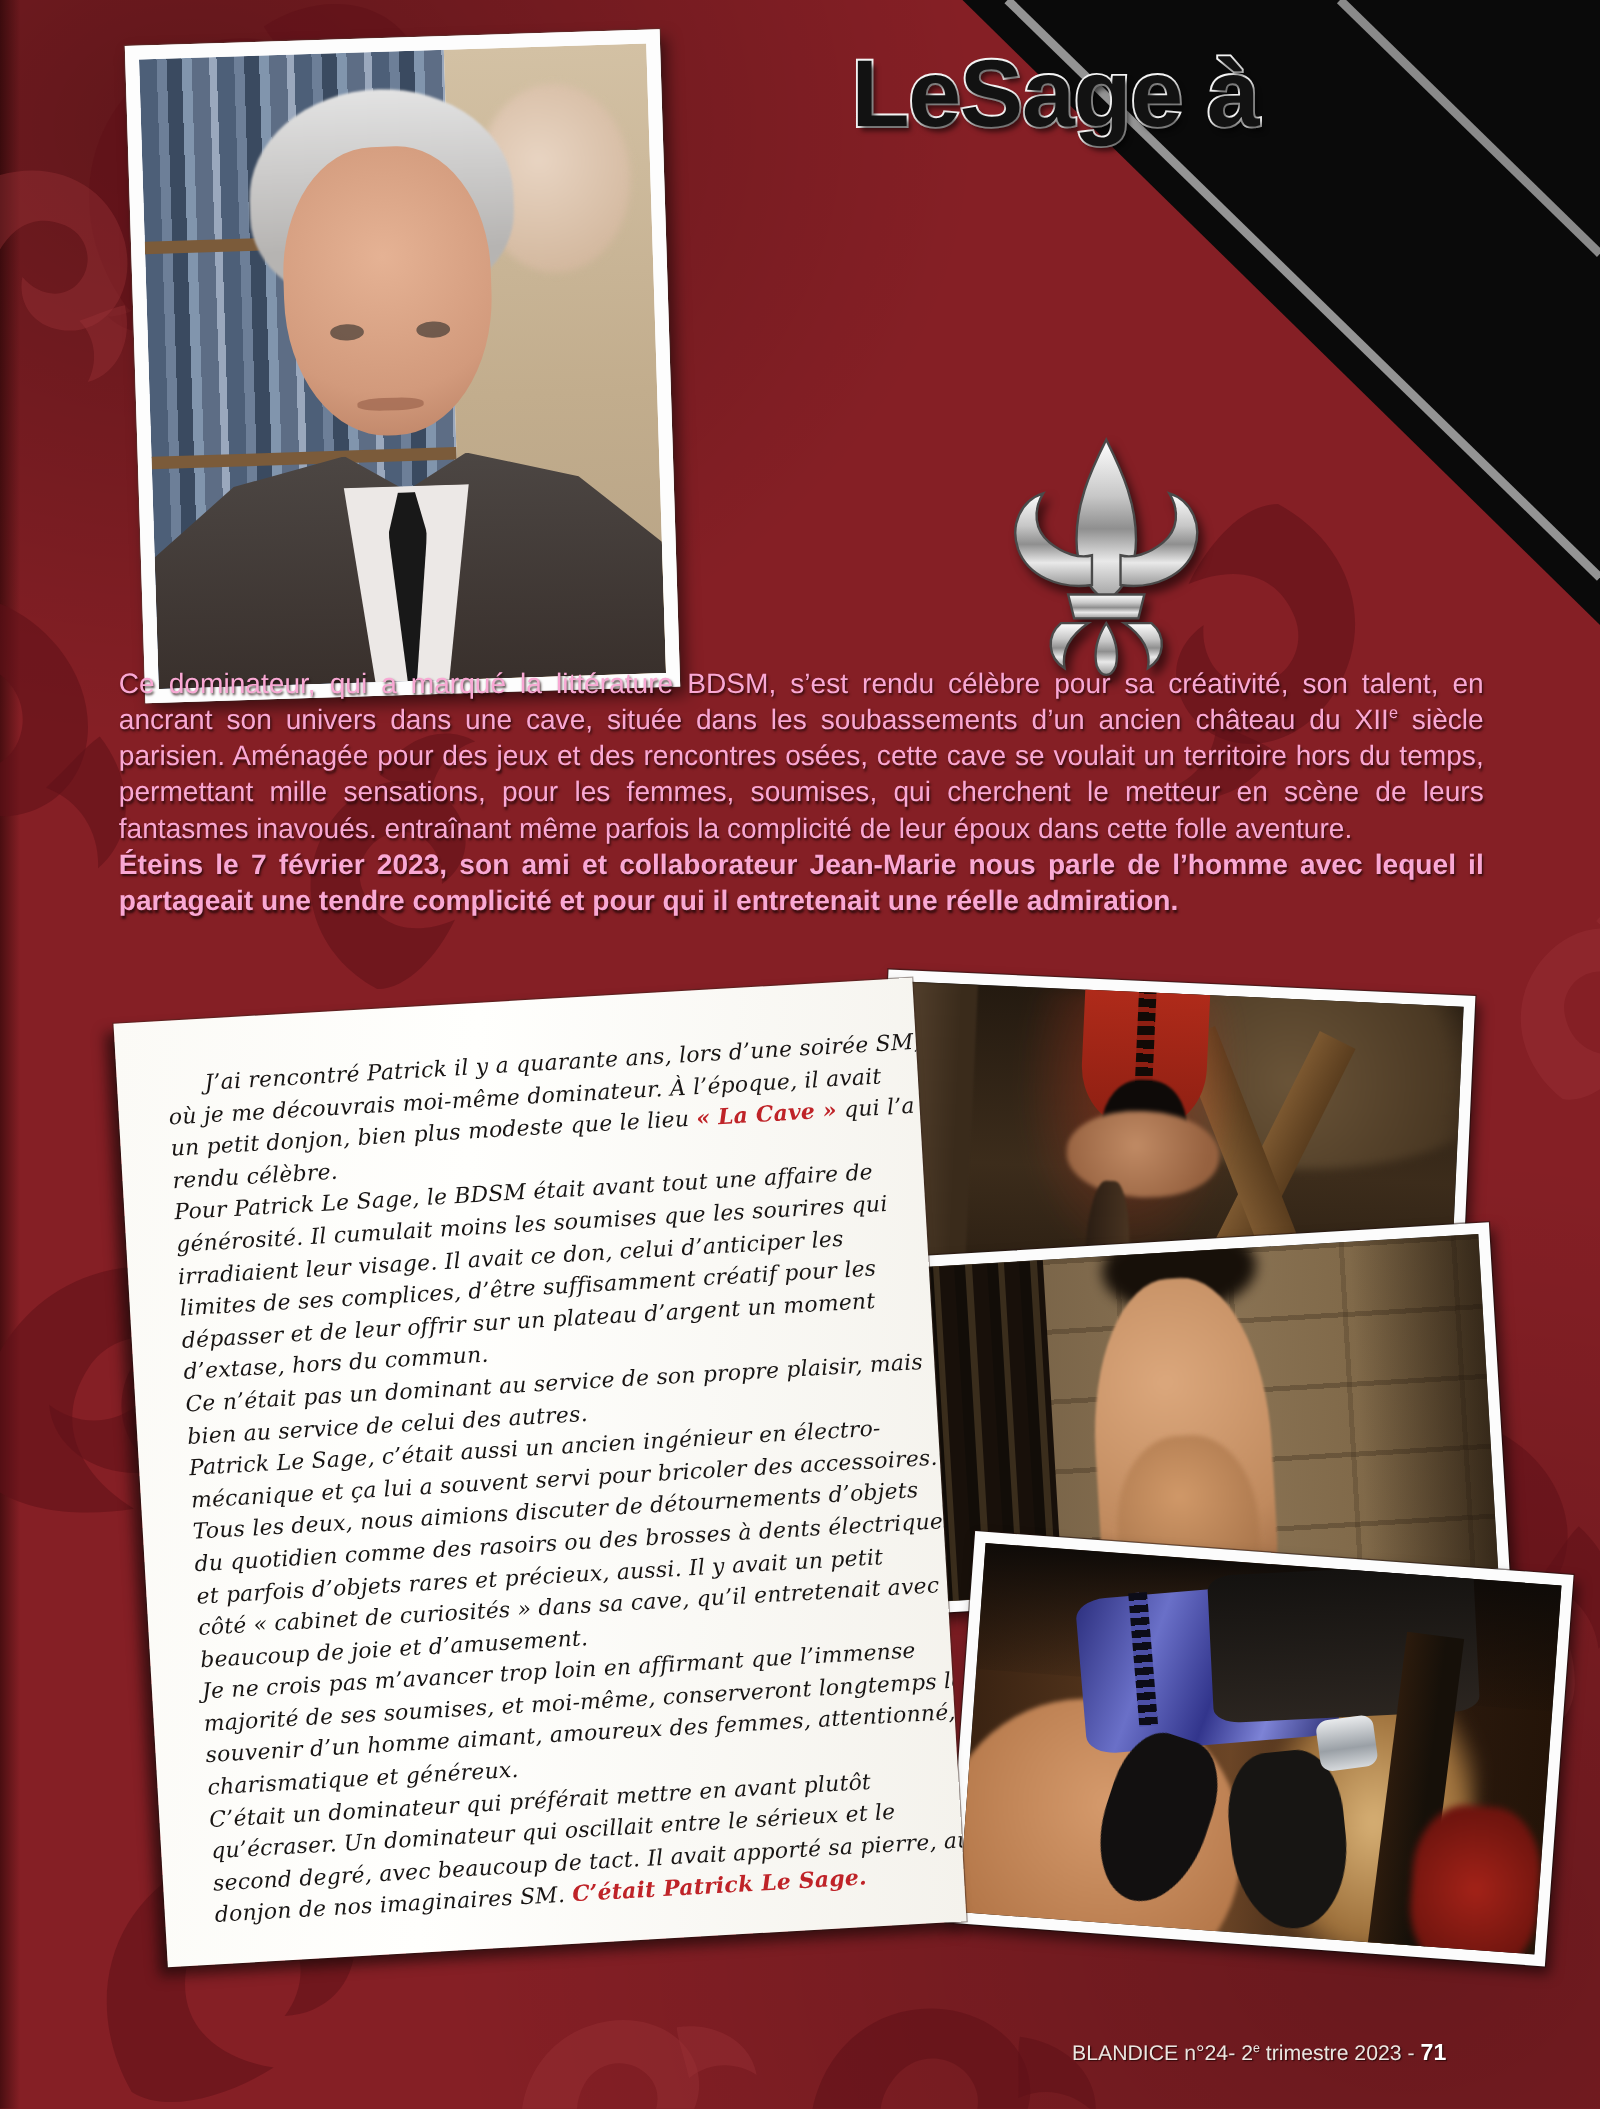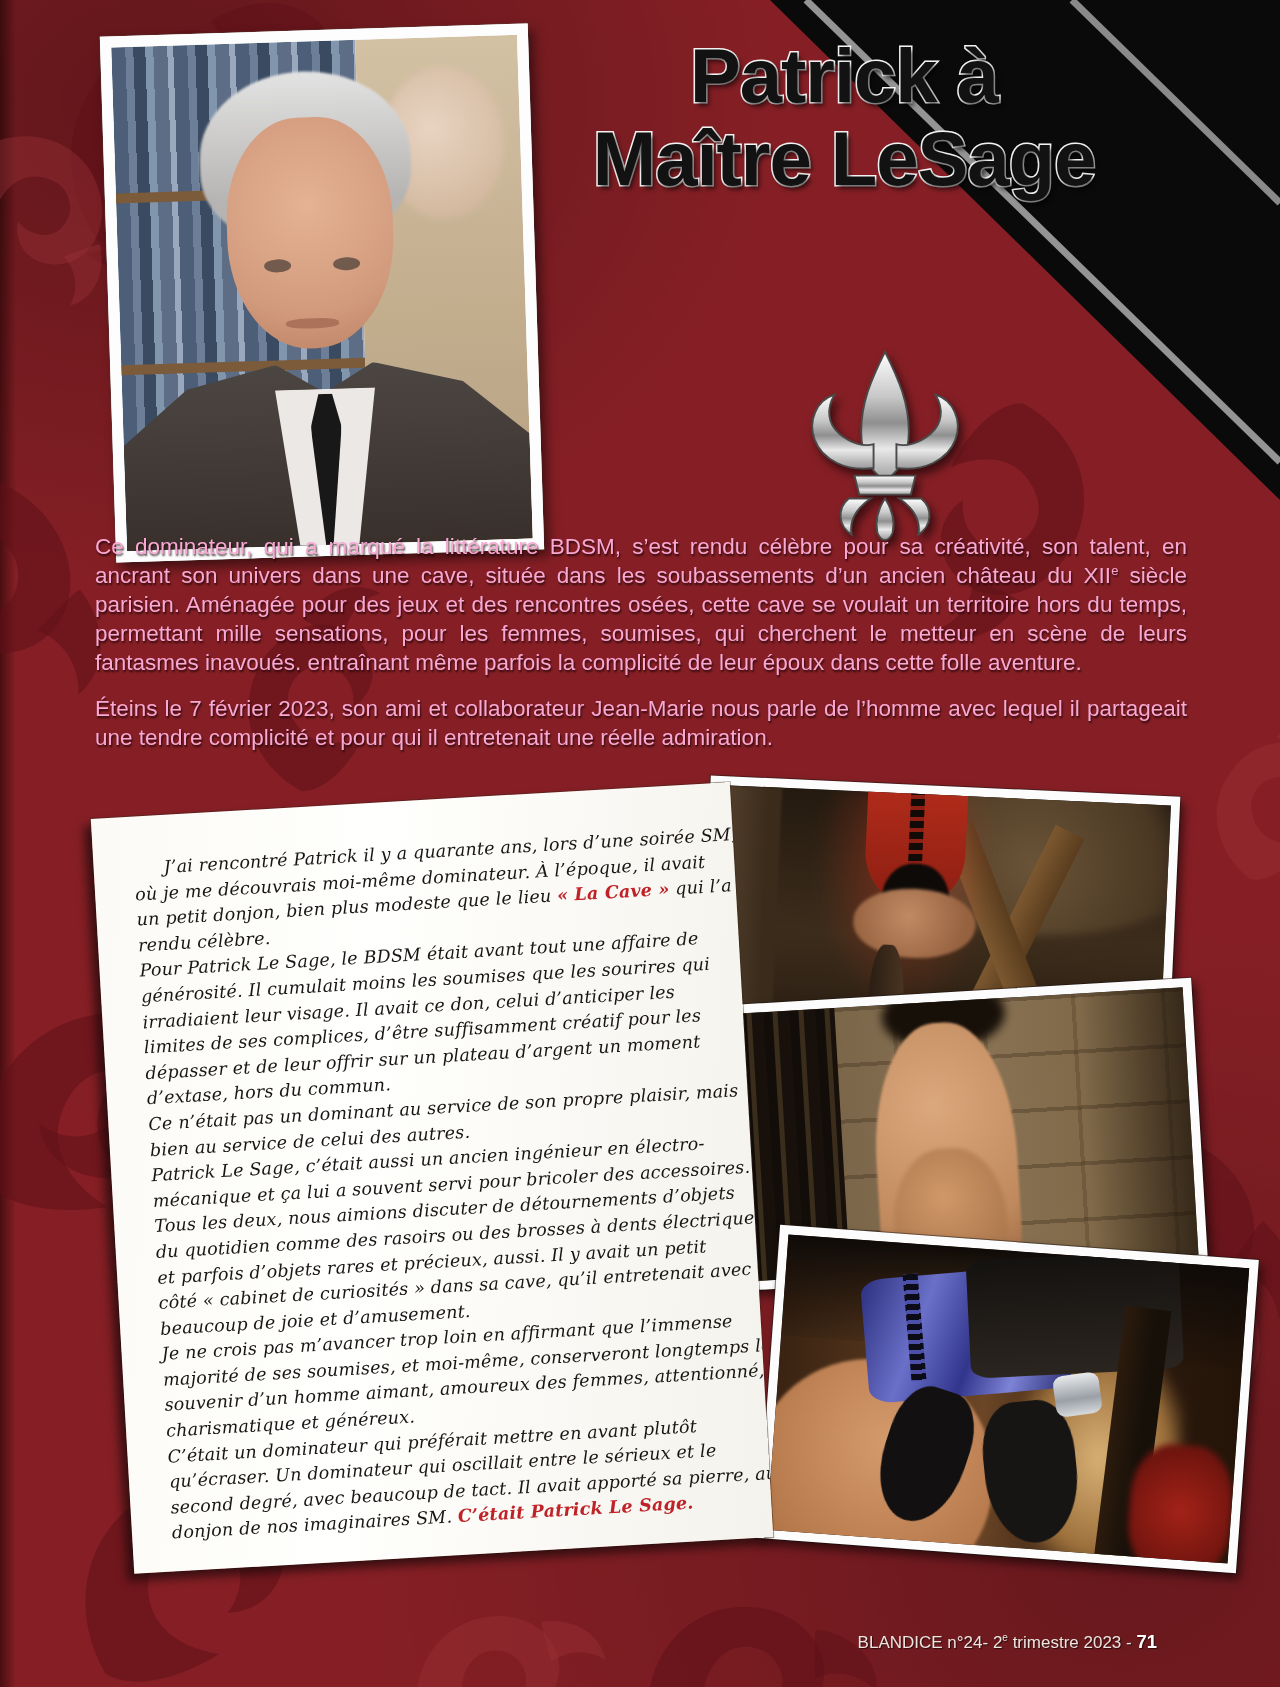--- a/index.html
+++ b/index.html
@@ -45,21 +45,21 @@
   .pt-shirt{position:absolute;left:36%;bottom:0;width:28%;height:31%;background:#ece8e6;
       clip-path:polygon(6% 0,94% 0,76% 100%,24% 100%);}
   .pt-tie{position:absolute;left:46.2%;bottom:0;width:7.6%;height:30%;background:#181818;
       clip-path:polygon(28% 0,72% 0,100% 22%,62% 100%,38% 100%,0 22%);}
 
   
   .intro{position:absolute;left:95px;top:532px;width:1092px;z-index:2;color:#f9a8d4;
       font-size:22.5px;line-height:29px;text-align:justify;
       text-shadow:1px 2px 2px rgba(25,5,5,.8);}
   .intro p{margin:0;}
-  .intro .gap{margin-top:17px;}
+  .intro .gap{font-weight:bold;}
   .intro sup{font-size:13px;line-height:0;}
 
   
   .photo{position:absolute;background:#222;border:9px solid #fcfcfc;overflow:hidden;
       box-shadow:4px 6px 10px rgba(0,0,0,.55), 0 0 0 1px rgba(40,20,15,.5);}
   .ph{position:absolute;}
   .photo1{left:703px;top:786px;width:452px;height:316px;transform:rotate(2.6deg);z-index:2;}
   .p1-bg{inset:0;background:linear-gradient(180deg,#241a10 0%,#3c2c1b 45%,#1c130b 100%);}
   .p1-arch{left:30%;top:-12%;width:80%;height:55%;border-radius:50%;
       background:radial-gradient(circle at 50% 60%, #6a5438, #4a3823 60%, transparent 75%);filter:blur(4px);}
@@ -180,22 +180,21 @@
     <div class="pt-eye" style="left:36%"></div>
     <div class="pt-eye" style="left:53%"></div>
     <div class="pt-mouth"></div>
     <div class="pt-suit"></div>
     <div class="pt-shirt"></div>
     <div class="pt-tie"></div>
   </div>
 </div>
 
 <div class="title-block">
-  <div class="title-main">Patrick à</div>
-  <div class="title-main">Maître LeSage</div>
+  <div class="title-main">LeSage à</div>
 </div>
 
 <svg class="fleur" viewBox="0 0 200 210">
   <defs>
     <linearGradient id="silver" x1="0" y1="0" x2="0" y2="1">
       <stop offset="0" stop-color="#ffffff"></stop>
       <stop offset="0.35" stop-color="#c7c7c7"></stop>
       <stop offset="0.55" stop-color="#8f8f8f"></stop>
       <stop offset="0.75" stop-color="#e9e9e9"></stop>
       <stop offset="1" stop-color="#9a9a9a"></stop>

